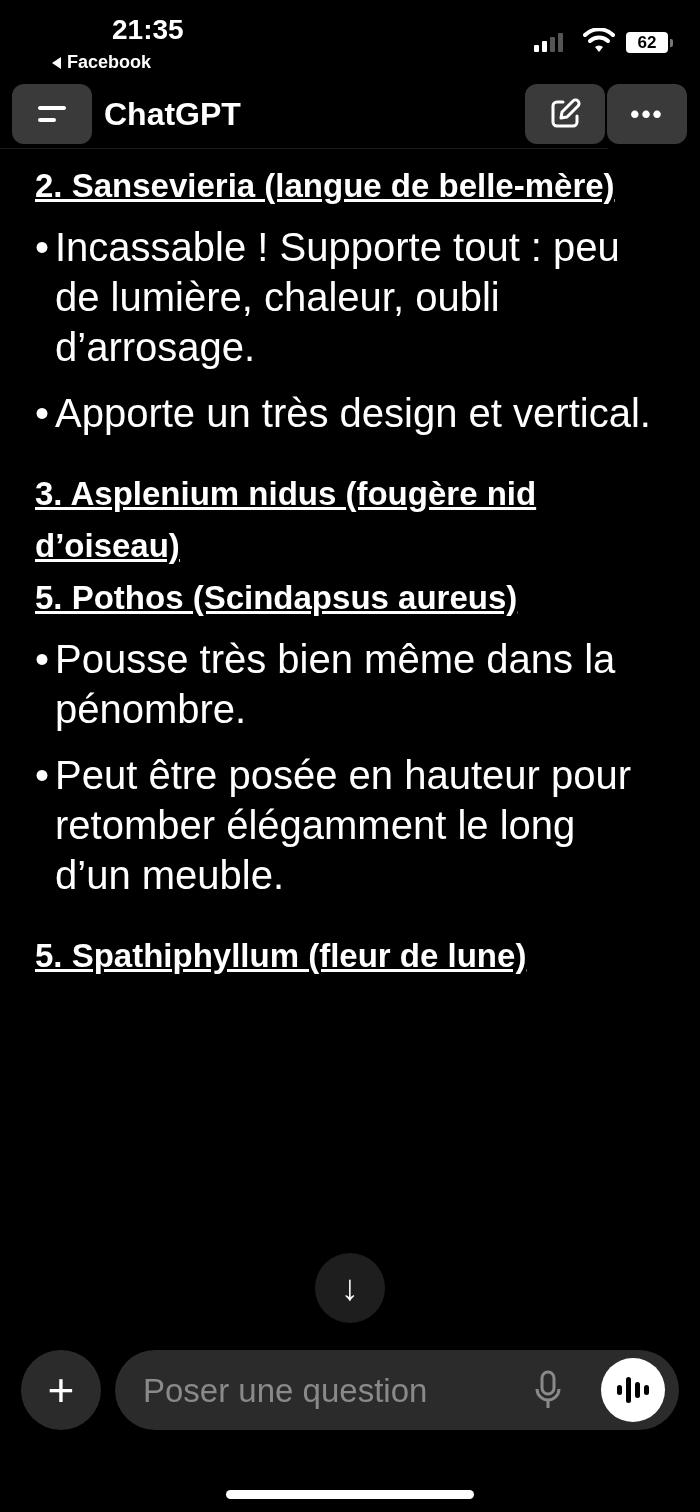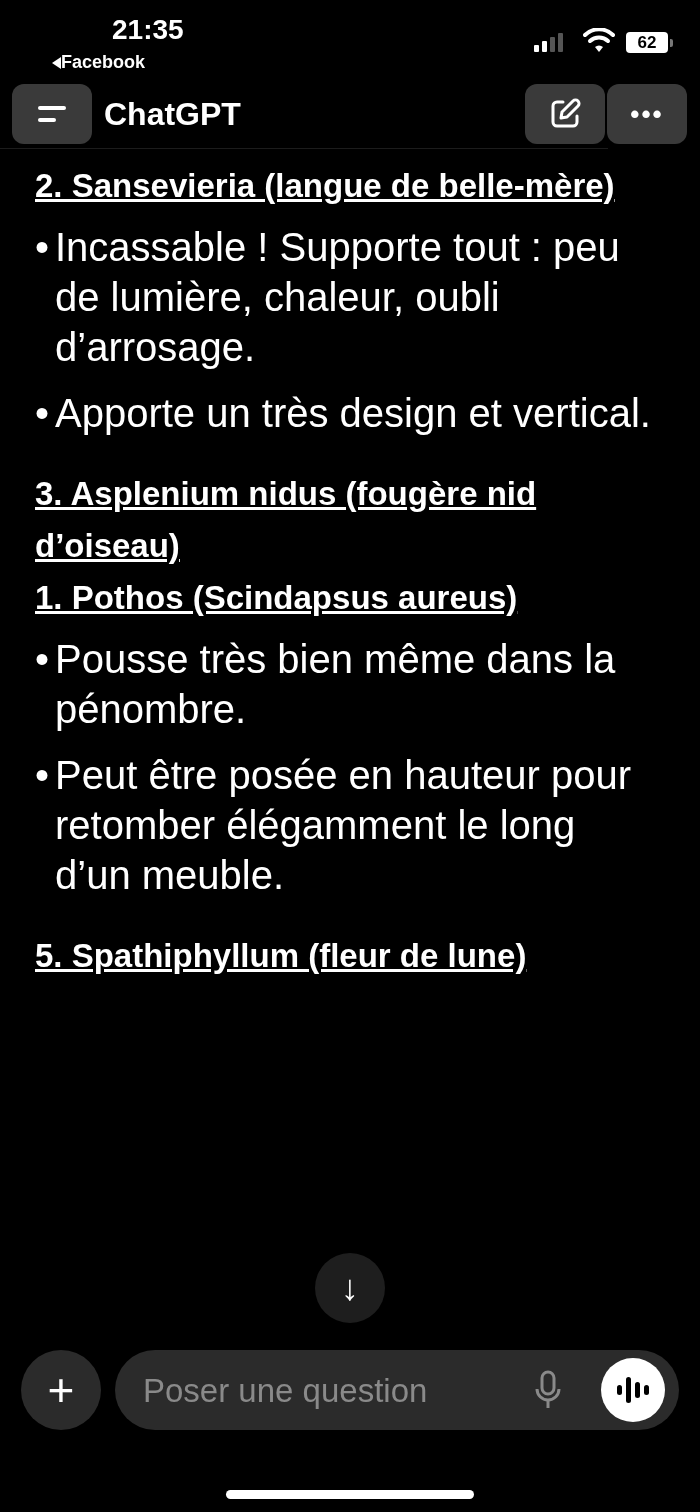--- a/index.html
+++ b/index.html
@@ -1,19 +1,19 @@
 <!DOCTYPE html>
 <html><head>
 <meta charset="utf-8">
 <style>
   html, body { margin:0; padding:0; background:#000; }
   body { width:700px; height:1512px; position:relative; overflow:hidden; color:#fff; font-family:"Liberation Sans", sans-serif; }
   .status { position:absolute; left:0; top:0; width:556px; height:80px;margin-left:32px; }
   .time { position:absolute; left:80px; top:14px; font-size:28px; font-weight:bold; }
-  .back { position:absolute; left:20px; top:52px; font-size:18px; font-weight:bold; display:flex; align-items:center; gap:0; }
+  .back { position:absolute; left:20px; top:52px; font-size:18px; font-weight:bold; display:flex; align-items:center; gap:6px; }
   .back .tri { width:0; height:0; border-top:6px solid transparent; border-bottom:6px solid transparent; border-right:9px solid #fff; }
   .sig { position:absolute; left:502px; top:32px; display:flex; align-items:flex-end; gap:3px; height:20px; }
   .sig span { width:5px; background:#fff; border-radius:1px; }
   .sig span.dim { background:#555; }
   .wifi { position:absolute; left:551px; top:28px; width:32px; height:26px; }
   .battery { position:absolute; left:594px; top:32px; width:42px; height:21px; background:#fff; border-radius:4px; color:#000; font-size:17px; font-weight:bold; text-align:center; line-height:21px; }
   .battery:after { content:""; position:absolute; right:-5px; top:7px; width:3px; height:8px; background:#777; border-radius:0 2px 2px 0; }
   .navbar { position:absolute; left:0; top:80px; width:608px; height:68px; border-bottom:1px solid #1c1c1c; }
   .btn-sq { position:absolute; background:#3a3a3a; border-radius:12px; display:flex; align-items:center; justify-content:center; }
   .menu-btn { left:12px; top:4px; width:80px; height:60px; }
@@ -85,21 +85,21 @@
     <h2>2. Sansevieria (langue de belle-mère)</h2>
     <ul>
       <li>Incassable ! Supporte tout : peu de lumière, chaleur, oubli d’arrosage.</li>
       <li>Apporte un très design et vertical.</li>
     </ul>
   </div>
   <div class="sec">
     <h2>3. Asplenium nidus (fougère nid d’oiseau)</h2>
   </div>
   <div class="sec">
-    <h2>1. Pothos (Scindapsus aureus)</h2>
+    <h2>5. Pothos (Scindapsus aureus)</h2>
     <ul>
       <li>Pousse très bien même dans la pénombre.</li>
       <li>Peut être posée en hauteur pour retomber élégamment le long d’un meuble.</li>
     </ul>
   </div>
   <div class="sec">
     <h2>5. Spathiphyllum (fleur de lune)</h2>
   </div>
 </div>
 

